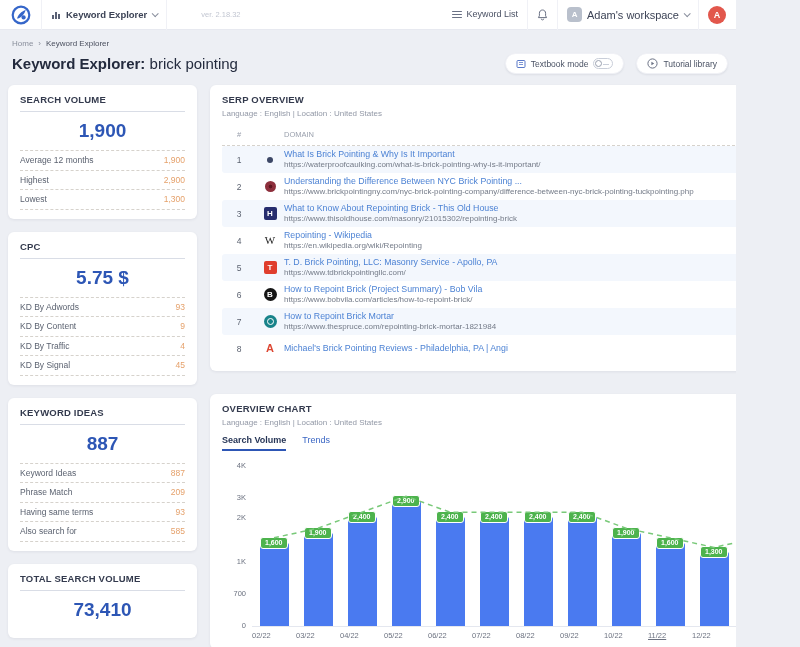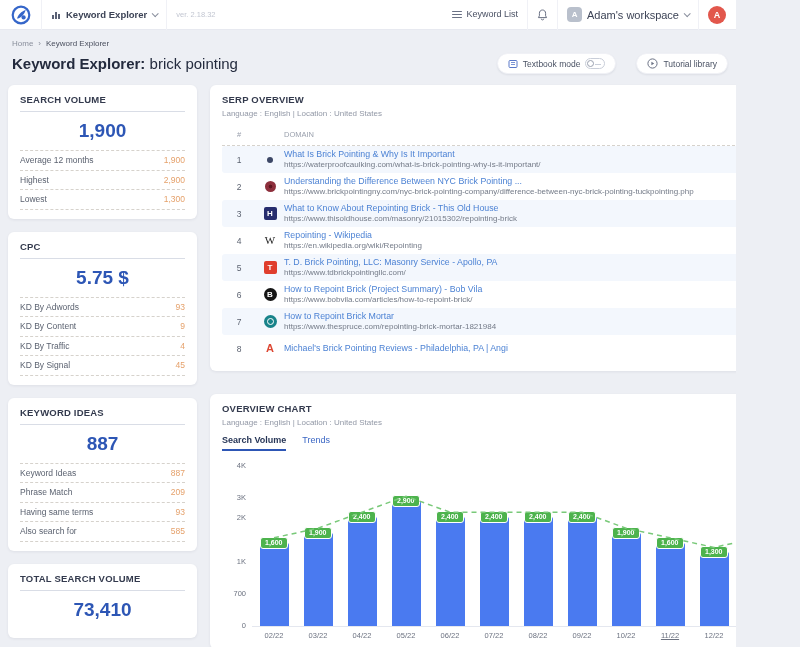--- a/index.html
+++ b/index.html
@@ -5,39 +5,39 @@
   * { margin:0; padding:0; box-sizing:border-box; }
   html,body { width:800px; height:647px; overflow:hidden; }
   body { font-family:"Liberation Sans","DejaVu Sans",sans-serif; background:#edeff4; color:#3a4154; }
   .app { position:relative; width:736px; height:647px; overflow:hidden; }
 
   
   .topbar { display:flex; align-items:center; height:30px; background:#fff; border-bottom:1px solid #e7e9f0; padding:0 10px; }
   .tb-divider { width:1px; height:30px; background:#f0f1f6; margin:0 9px; }
   .logo-wrap { width:22px; height:22px; display:flex; align-items:center; justify-content:center; cursor:pointer; }
   .nav-dd { display:flex; align-items:center; gap:5px; font-size:9.5px; font-weight:bold; color:#3c4356; cursor:pointer; }
-  .version { font-size:7.5px; color:#c2c6d1; }
+  .version { font-size:7.5px; color:#c2c6d1;margin-left:25px; }
   .tb-right { margin-left:auto; display:flex; align-items:center;justify-content:center; }
   .kw-list { display:flex; align-items:center; gap:4px; font-size:9px; color:#4a5164; cursor:pointer; }
   .bell { display:flex; align-items:center; cursor:pointer; }
   .ws { display:flex; align-items:center; gap:5px; cursor:pointer; }
   .ws-avatar { width:15px; height:15px; border-radius:4px; background:#b9c0cc; color:#fff; font-size:8px; font-weight:bold; display:flex; align-items:center; justify-content:center; }
   .ws-label { font-size:11px; color:#3c4356; }
   .user-avatar { width:18px; height:18px; border-radius:50%; background:#e2574c; color:#fff; font-size:9px; font-weight:bold; display:flex; align-items:center; justify-content:center; cursor:pointer; }
   .chev { width:5px; height:5px; border-right:1.2px solid #8a8f9e; border-bottom:1.2px solid #8a8f9e; transform:rotate(45deg) translateY(-1px); display:inline-block; }
   .list-icon { display:inline-block; width:10px; }
   .list-icon i { display:block; height:1.3px; background:#6a7184; margin:2px 0; border-radius:1px; }
 
   
   .breadcrumb { padding:9px 12px 0; font-size:8px; color:#8a8f9c; display:flex; gap:5px; align-items:center; }
   .breadcrumb .bc-cur { color:#4a4f5e; }
   .titlebar { display:flex; align-items:center; padding:5px 8px 0 12px; }
   .page-title { font-size:15px; color:#242b3e; }
   .page-title b { font-weight:bold; }
-  .hdr-actions { margin-left:auto; display:flex; gap:20px; }
+  .hdr-actions { margin-left:auto; display:flex; gap:12px; }
   .pill-btn { display:flex; align-items:center; gap:5px; background:#fff; border-radius:11px; height:21px; padding:0 10px; font-size:8.5px; color:#4a5264; box-shadow:0 1px 2px rgba(30,40,70,.08); cursor:pointer; border:1px solid #f0f1f6; }
   .switch { position:relative; width:20px; height:11px; border:1px solid #c9ced9; border-radius:6px; background:#fff; }
   .switch .knob { position:absolute; left:1px; top:1px; width:7px; height:7px; border:1.2px solid #9aa1b0; border-radius:50%; background:#fff; }
   .switch .track { position:absolute; right:3px; top:4.5px; width:6px; height:1.2px; background:#c9ced9; }
 
   
   .main { display:flex; gap:13px; padding:11px 8px 0; align-items:flex-start; }
   .col-left { width:189px; flex:none; display:flex; flex-direction:column; gap:13px; }
   .col-right { flex:1; display:flex; flex-direction:column; gap:23px; }
   .card { background:#fff; border-radius:6px; box-shadow:0 1px 3px rgba(25,35,60,.07); padding:9px 12px; }
@@ -75,21 +75,21 @@
   .tab { font-size:9px; padding-bottom:4px; cursor:pointer; }
   .tab.active { color:#273657; font-weight:bold; border-bottom:2px solid #2d56b5; }
   .tab.idle { color:#3a66c4; }
   .chart-area { margin-top:16px; position:relative; padding-left:30px; }
   .plot { position:relative; height:160px; border-bottom:1px solid #e4e7ef; }
   .ytick { position:absolute; left:-30px; width:24px; text-align:right; font-size:7.5px; color:#6c7280; }
   .bar { position:absolute; bottom:0; background:#4a7af0; border-radius:2px 2px 0 0; }
   .badge { position:absolute; height:12px; padding:0 4px; background:#4db34d; border:1px solid #fff; border-radius:3px; color:#fff; font-size:7px; font-weight:bold; line-height:10px; display:flex; align-items:center; }
   .trend-svg { position:absolute; left:0; top:0; overflow:visible; pointer-events:none; }
   .xlabels { display:flex; margin-top:4px; }
-  .xlabels span { font-size:7.5px; color:#6c7280; text-align:center; }
+  .xlabels span { font-size:7.5px; color:#6c7280; }
 </style>
 </head>
 <body>
 
 <div class="app">
 
   <div class="topbar">
     <div class="logo-wrap">
       <svg width="20" height="20" viewBox="0 0 20 20">
         <circle cx="10" cy="10" r="8.3" fill="#fff" stroke="#3566c9" stroke-width="2.2"></circle>

